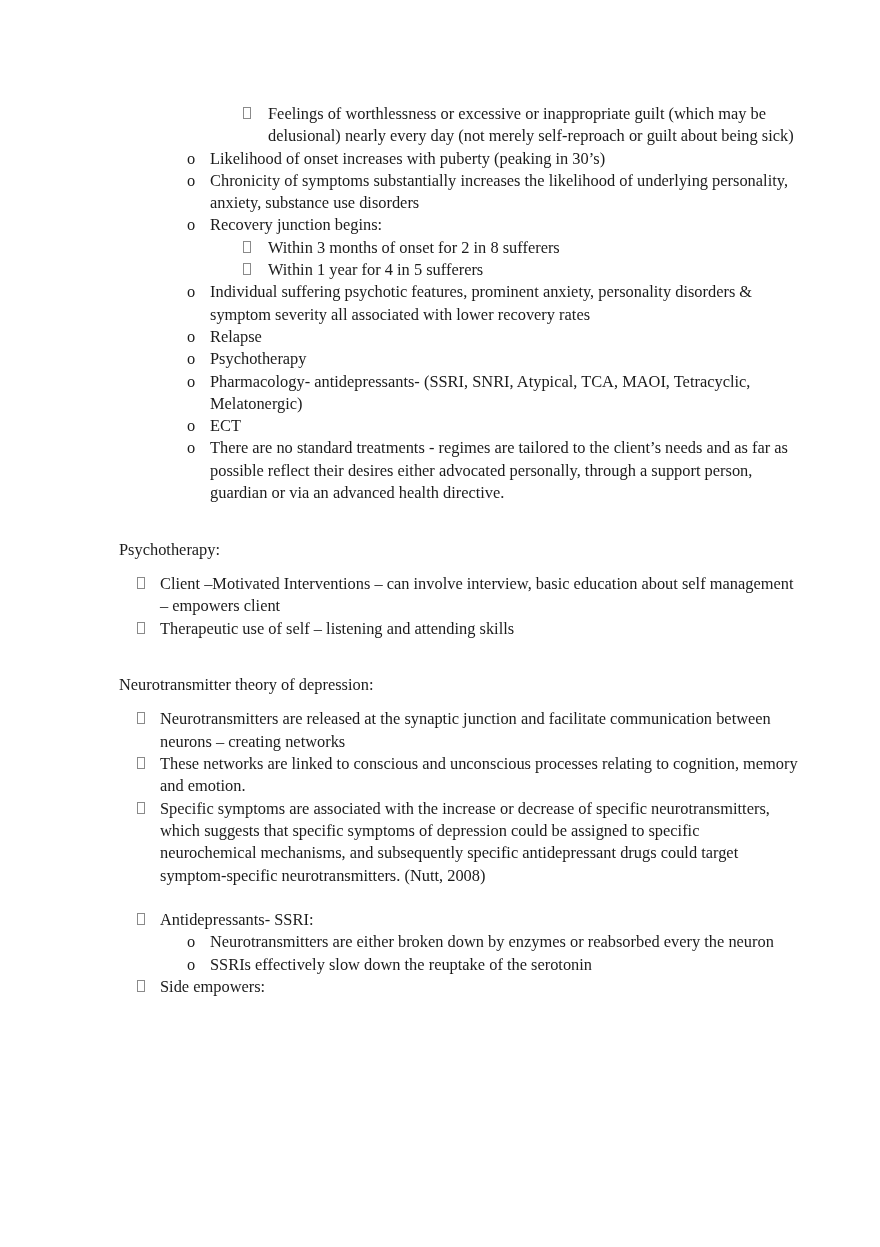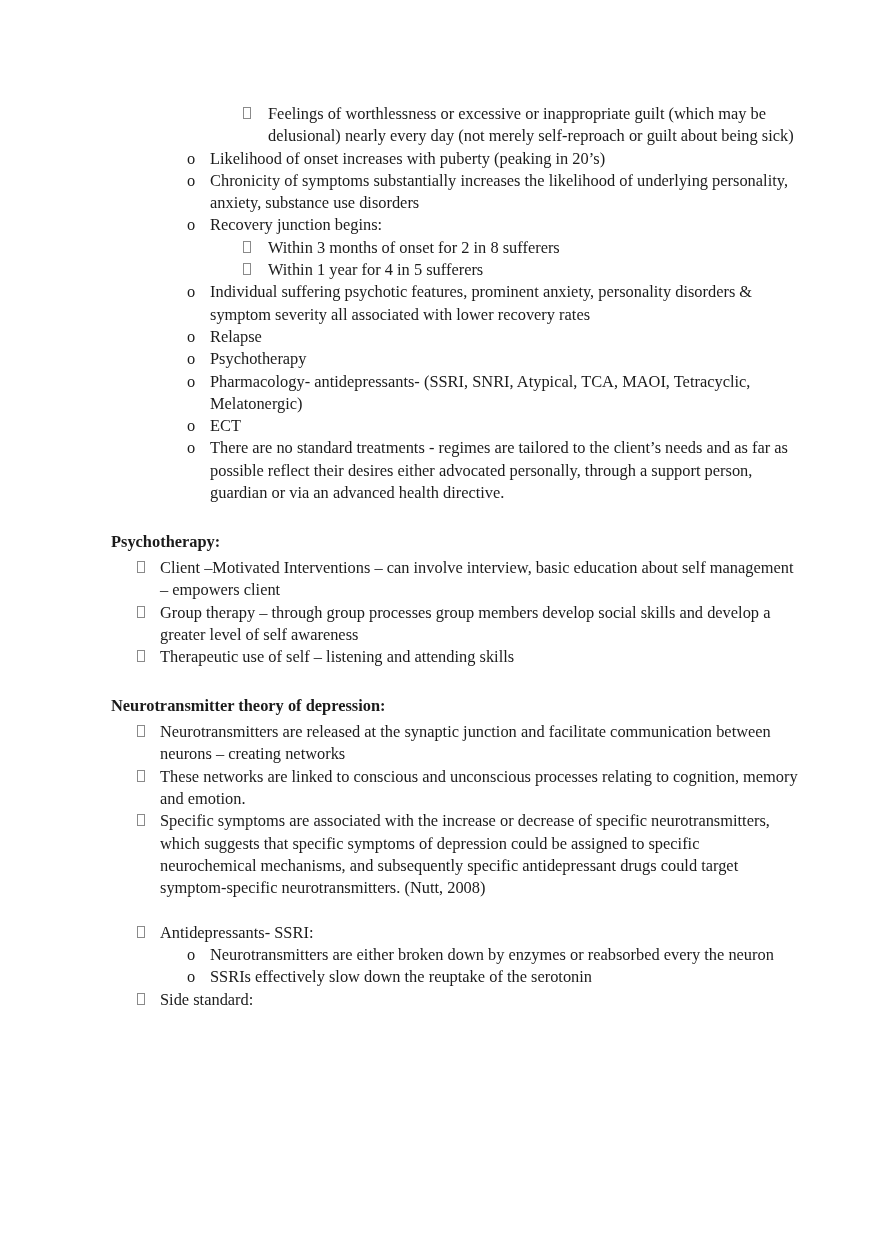--- a/index.html
+++ b/index.html
@@ -17,22 +17,22 @@
   }
   .content {
     box-sizing: border-box;
     padding: 103px 82px 20px 107px;
     font-family: "Liberation Serif", "DejaVu Serif", serif;
     font-size: 16.4px;
     line-height: 22.3px;
     color: #1b1b1b;
   }
   .heading {
-    margin: 4px;
-    font-weight: bold;
+    margin: 12px;
+    font-weight: normal;
   }
   .item {
     position: relative;
     margin: 0;
   }
   .item .marker {
     position: absolute;
     top: 0;
   }
   
@@ -61,21 +61,21 @@
 <body>
 
 <div class="page">
   <div class="content">
       <div class="item l3">
     <span class="marker box"></span>
     <span class="txt">Feelings of worthlessness or excessive or inappropriate guilt (which may be delusional) nearly every day (not merely self-reproach or guilt about being sick)</span>
   </div>
       <div class="item l2">
     <span class="marker otext">o</span>
-    <span class="txt">Likelihood of onset increases with puberty (peaking in 20’s)</span>
+    <span class="txt">Likelihood of onset increases with puberty (peaking in 30’s)</span>
   </div>
       <div class="item l2">
     <span class="marker otext">o</span>
     <span class="txt">Chronicity of symptoms substantially increases the likelihood of underlying personality, anxiety, substance use disorders</span>
   </div>
       <div class="item l2">
     <span class="marker otext">o</span>
     <span class="txt">Recovery junction begins:</span>
   </div>
       <div class="item l3">
@@ -111,24 +111,20 @@
     <span class="txt">There are no standard treatments - regimes are tailored to the client’s needs and as far as possible reflect their desires either advocated personally, through a support person, guardian or via an advanced health directive.</span>
   </div>
       <div class="spacer"></div>
       <div class="heading"><span class="txt">Psychotherapy:</span></div>
       <div class="item l1">
     <span class="marker box"></span>
     <span class="txt">Client –Motivated Interventions – can involve interview, basic education about self management – empowers client</span>
   </div>
       <div class="item l1">
     <span class="marker box"></span>
-    <span class="txt">Group therapy – through group processes group members develop social skills and develop a greater level of self awareness</span>
-  </div>
-      <div class="item l1">
-    <span class="marker box"></span>
     <span class="txt">Therapeutic use of self – listening and attending skills</span>
   </div>
       <div class="spacer"></div>
       <div class="heading"><span class="txt">Neurotransmitter theory of depression:</span></div>
       <div class="item l1">
     <span class="marker box"></span>
     <span class="txt">Neurotransmitters are released at the synaptic junction and facilitate communication between neurons – creating networks</span>
   </div>
       <div class="item l1">
     <span class="marker box"></span>
@@ -146,16 +142,16 @@
       <div class="item l2">
     <span class="marker otext">o</span>
     <span class="txt">Neurotransmitters are either broken down by enzymes or reabsorbed every the neuron</span>
   </div>
       <div class="item l2">
     <span class="marker otext">o</span>
     <span class="txt">SSRIs effectively slow down the reuptake of the serotonin</span>
   </div>
       <div class="item l1">
     <span class="marker box"></span>
-    <span class="txt">Side standard:</span>
+    <span class="txt">Side empowers:</span>
   </div>
     </div>
 </div>
 
 </body></html>

